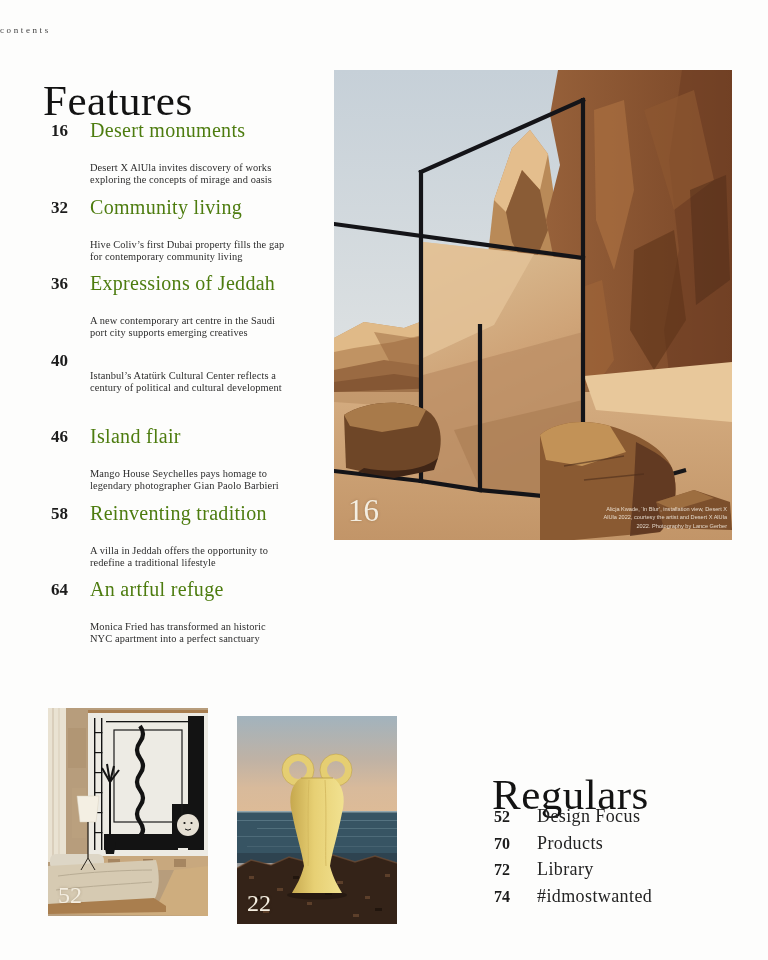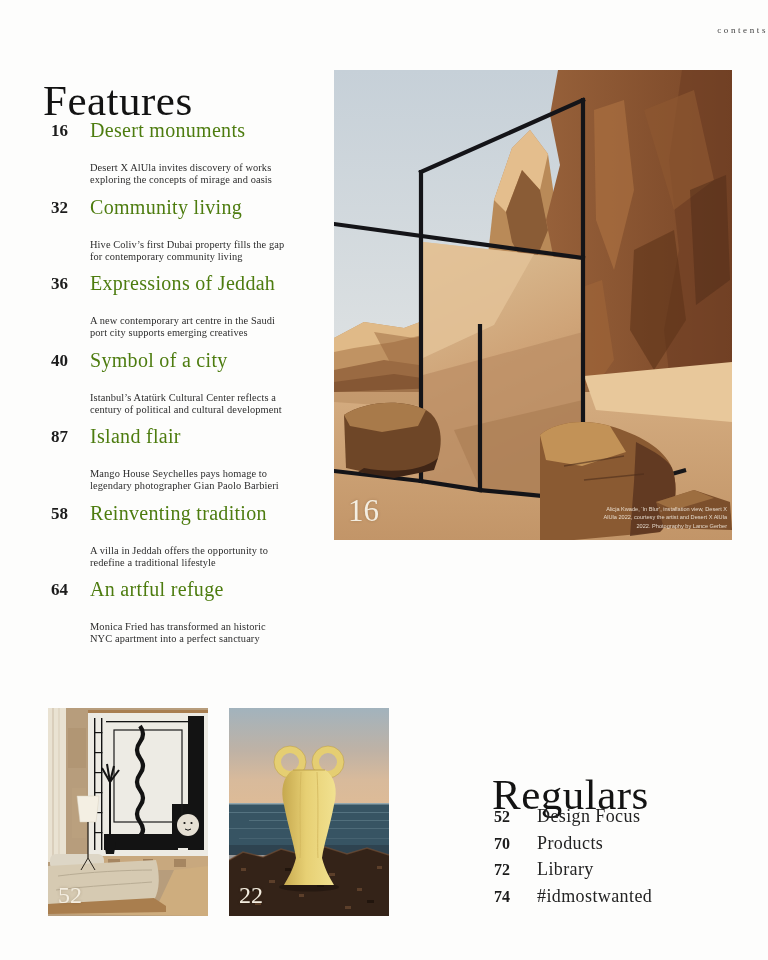--- a/index.html
+++ b/index.html
@@ -9,21 +9,21 @@
     font-family:"Liberation Serif","DejaVu Serif",serif;
     color:#1a1a1a;
     position:relative;
     overflow:hidden;
   }
   .page{position:absolute;inset:0;}
 
   
   .contents-label{
     position:absolute;top:25px;left:0;right:0;
-    text-align:right;
+    text-align:left;
     font-size:9px;letter-spacing:2.6px;color:#3f3f3f;
   }
 
   
   .section-heading{
     position:absolute;
     font-size:43px;font-weight:400;letter-spacing:.5px;color:#131313;
     line-height:1;
   }
   .features-heading{left:43px;top:50px;}
@@ -111,26 +111,25 @@
     <div class="feature-item">
       <div class="feature-num">36</div>
       <div class="feature-body">
         <div class="feature-title">Expressions of Jeddah</div>
         <div class="feature-desc">A new contemporary art centre in the Saudi port city supports emerging creatives</div>
       </div>
     </div>
     <div class="feature-item">
       <div class="feature-num">40</div>
       <div class="feature-body">
-        <div class="feature-title">Symbol of a city</div>
         <div class="feature-desc">Istanbul’s Atatürk Cultural Center reflects a century of political and cultural development</div>
       </div>
     </div>
     <div class="feature-item">
-      <div class="feature-num">87</div>
+      <div class="feature-num">46</div>
       <div class="feature-body">
         <div class="feature-title">Island flair</div>
         <div class="feature-desc">Mango House Seychelles pays homage to legendary photographer Gian Paolo Barbieri</div>
       </div>
     </div>
     <div class="feature-item">
       <div class="feature-num">58</div>
       <div class="feature-body">
         <div class="feature-title">Reinventing tradition</div>
         <div class="feature-desc">A villa in Jeddah offers the opportunity to redefine a traditional lifestyle</div>
@@ -306,21 +305,21 @@
       <g>
         <polygon points="29,88 51,88 48,114 32,114" fill="#f4efe3" stroke="#d8d0be" stroke-width=".5"></polygon>
         <line x1="40" y1="114" x2="40" y2="150" stroke="#2a241c" stroke-width="1.3"></line>
         <line x1="40" y1="150" x2="33" y2="162" stroke="#2a241c" stroke-width="1"></line>
         <line x1="40" y1="150" x2="47" y2="162" stroke="#2a241c" stroke-width="1"></line>
       </g>
     </svg>
     <div class="photo-number">52</div>
   </figure>
 
-  <figure class="thumb thumb-vase" style="margin:0">
+  <figure class="thumb thumb-vase" style="margin:8px">
     <svg viewBox="0 0 160 208" preserveAspectRatio="none">
       <defs>
         <linearGradient id="vsky" x1="0" y1="0" x2="0" y2="1">
           <stop offset="0" stop-color="#a2b3bd"></stop>
             <stop offset=".45" stop-color="#bfb2a5"></stop>
           <stop offset=".75" stop-color="#d8ba9b"></stop>
             <stop offset="1" stop-color="#ddbb97"></stop>
         </linearGradient>
         <linearGradient id="vbody" x1="0" y1="0" x2="1" y2="0">
           <stop offset="0" stop-color="#c6a84e"></stop>

